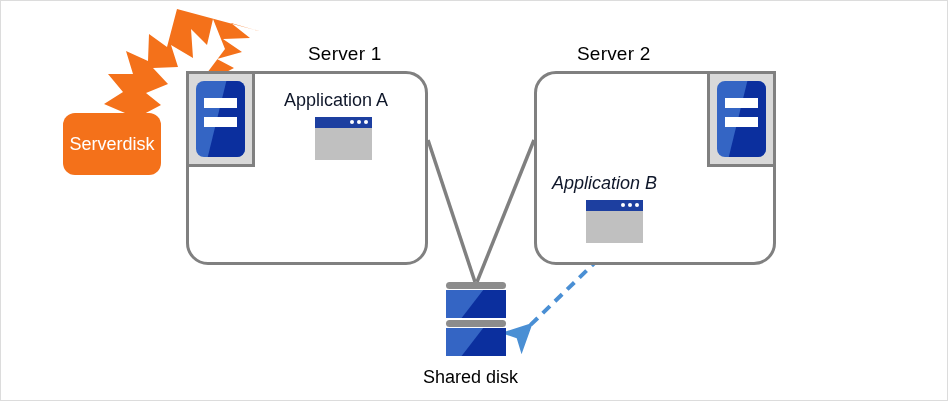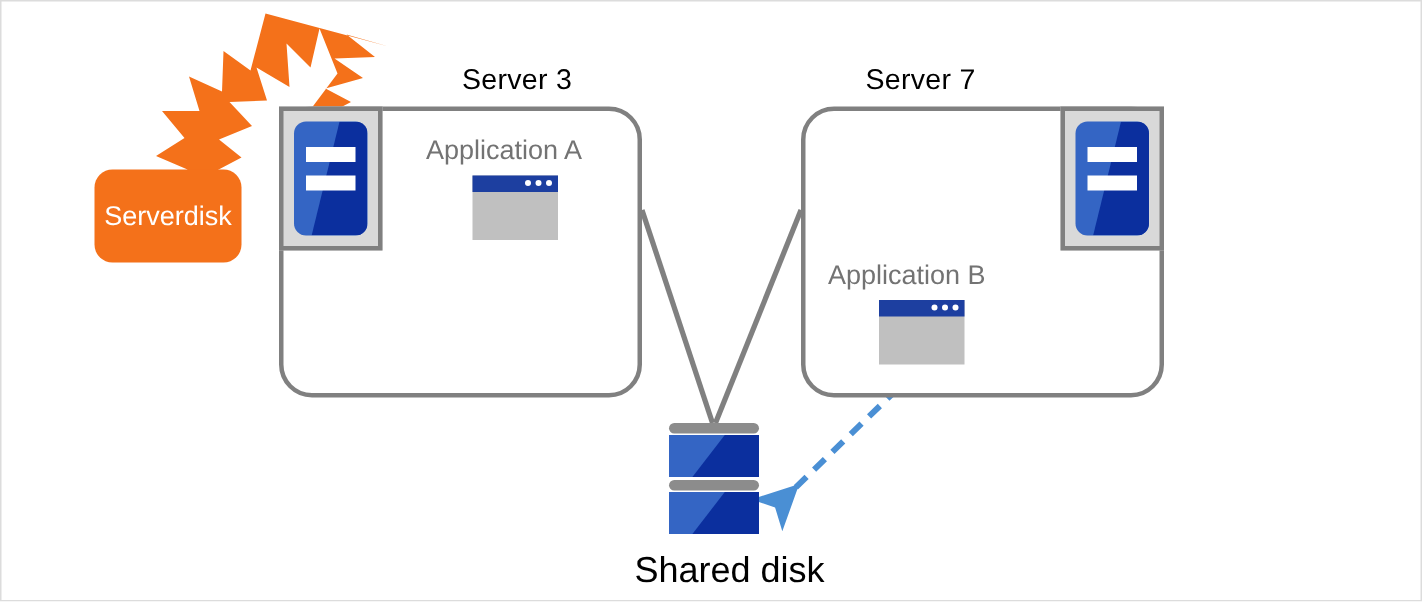--- a/index.html
+++ b/index.html
@@ -85,26 +85,26 @@
     background: #ffffff;
     z-index: 2;
   }
   .machine-bar.b1 { top: 17px; }
   .machine-bar.b2 { top: 36px; }
 
   
   .app-label {
     position: absolute;
     font-size: 18px;
-    color: #737373;
+    color: #0f172a;
     white-space: nowrap;
     text-align: center;
   }
   #app-a-label { left: 283px; top: 89px; }
-  #app-b-label { left: 551px; top: 172px; }
+  #app-b-label { left: 551px; top: 172px; font-style: italic; }
 
   .app-window {
     position: absolute;
     width: 57px;
     height: 43px;
     background: #c0c0c0;
     box-sizing: border-box;
   }
   #app-a-window { left: 314px; top: 116px; }
   #app-b-window { left: 585px; top: 199px; }
@@ -159,21 +159,21 @@
     height: 100%;
     background: #0b2f9e;
     clip-path: polygon(62% 0, 100% 0, 100% 100%, 26% 100%);
   }
   .disk-gap { height: 2px; }
 
   #shared-disk-label {
     position: absolute;
     left: 422px;
     top: 366px;
-    font-size: 24px;
+    font-size: 18px;
     color: #000000;
     white-space: nowrap;
   }
 
   
   #server-down-badge {
     position: absolute;
     left: 62px;
     top: 112px;
     width: 98px;
@@ -243,21 +243,21 @@
              L 233 67
              L 216 58
              L 241 51
              L 222 38
              L 249 37
              L 230 22
              L 258 30
              Z" fill="#f4711a"></path>
   </svg>
 
-  <div id="server1-title" class="server-title">Server 3</div>
+  <div id="server1-title" class="server-title">Server 1</div>
 
   <div id="server1-box" class="server-box"></div>
 
   <div id="server1-machine" class="machine-icon">
     <div class="machine-body">
       <div class="machine-bar b1"></div>
       <div class="machine-bar b2"></div>
     </div>
   </div>
 
@@ -266,21 +266,21 @@
   <div id="app-a-window" class="app-window">
     <div class="app-titlebar">
       <div class="app-dots">
         <span class="app-dot"></span>
         <span class="app-dot"></span>
         <span class="app-dot"></span>
       </div>
     </div>
   </div>
 
-  <div id="server2-title" class="server-title">Server 7</div>
+  <div id="server2-title" class="server-title">Server 2</div>
 
   <div id="server2-box" class="server-box"></div>
 
   <div id="server2-machine" class="machine-icon">
     <div class="machine-body">
       <div class="machine-bar b1"></div>
       <div class="machine-bar b2"></div>
     </div>
   </div>
 

